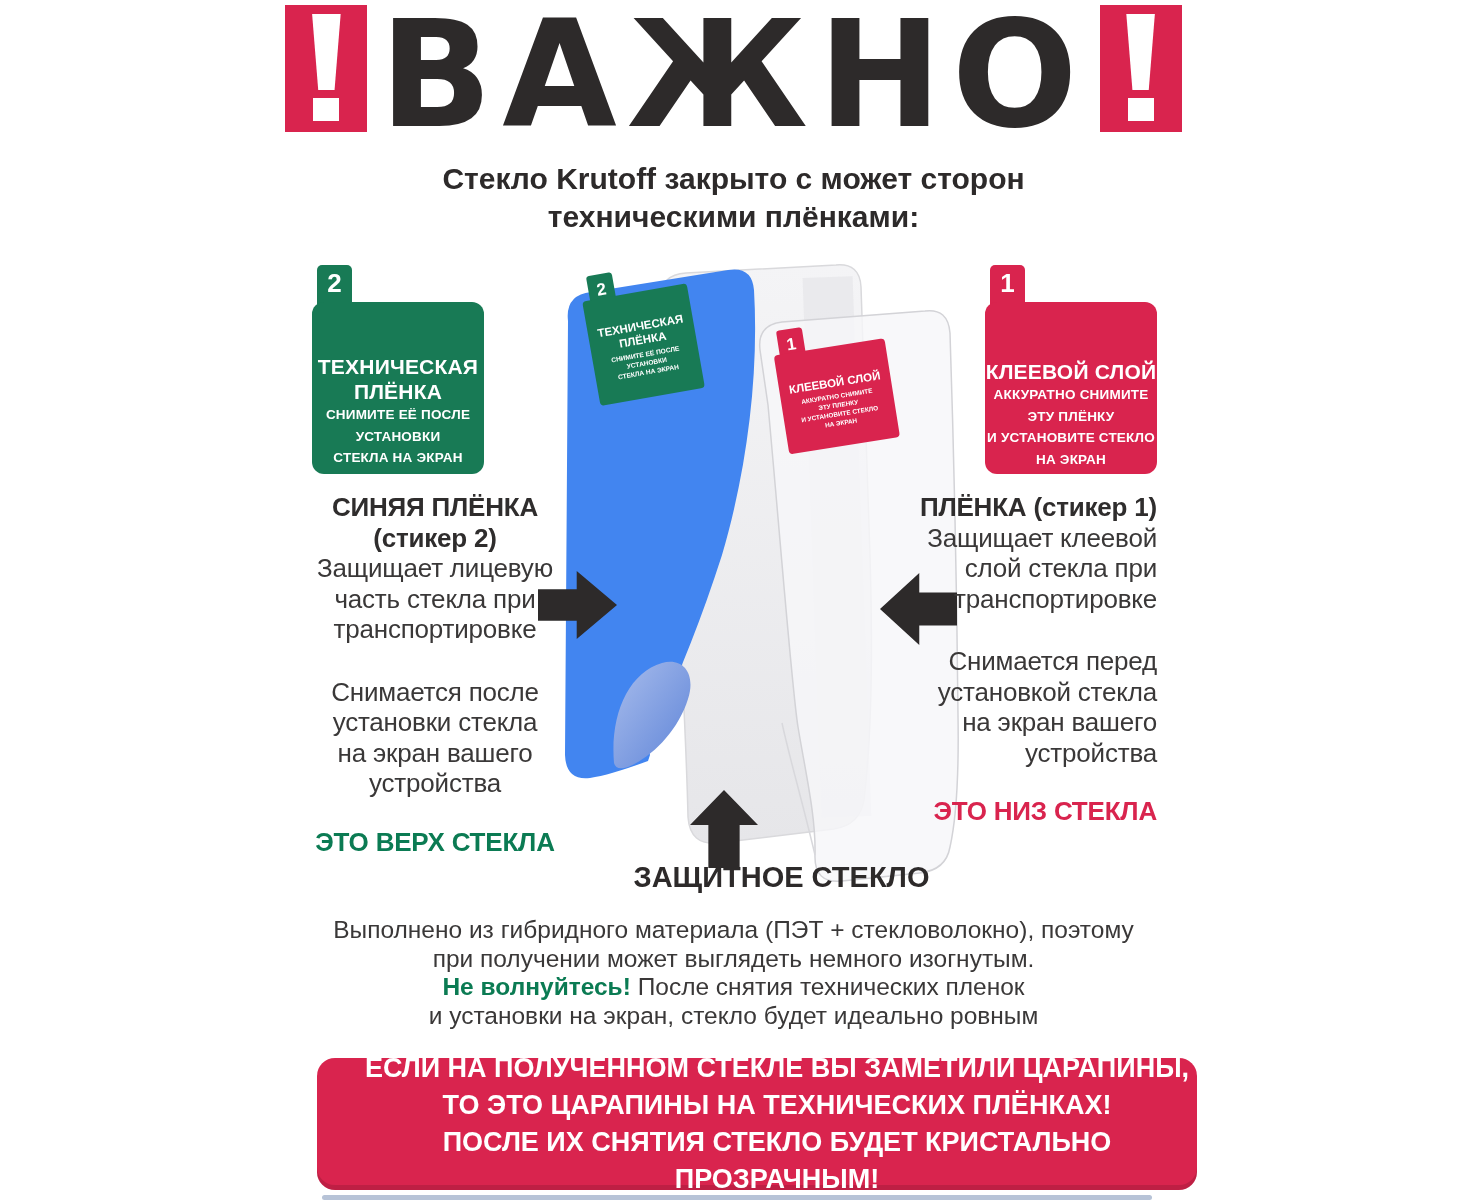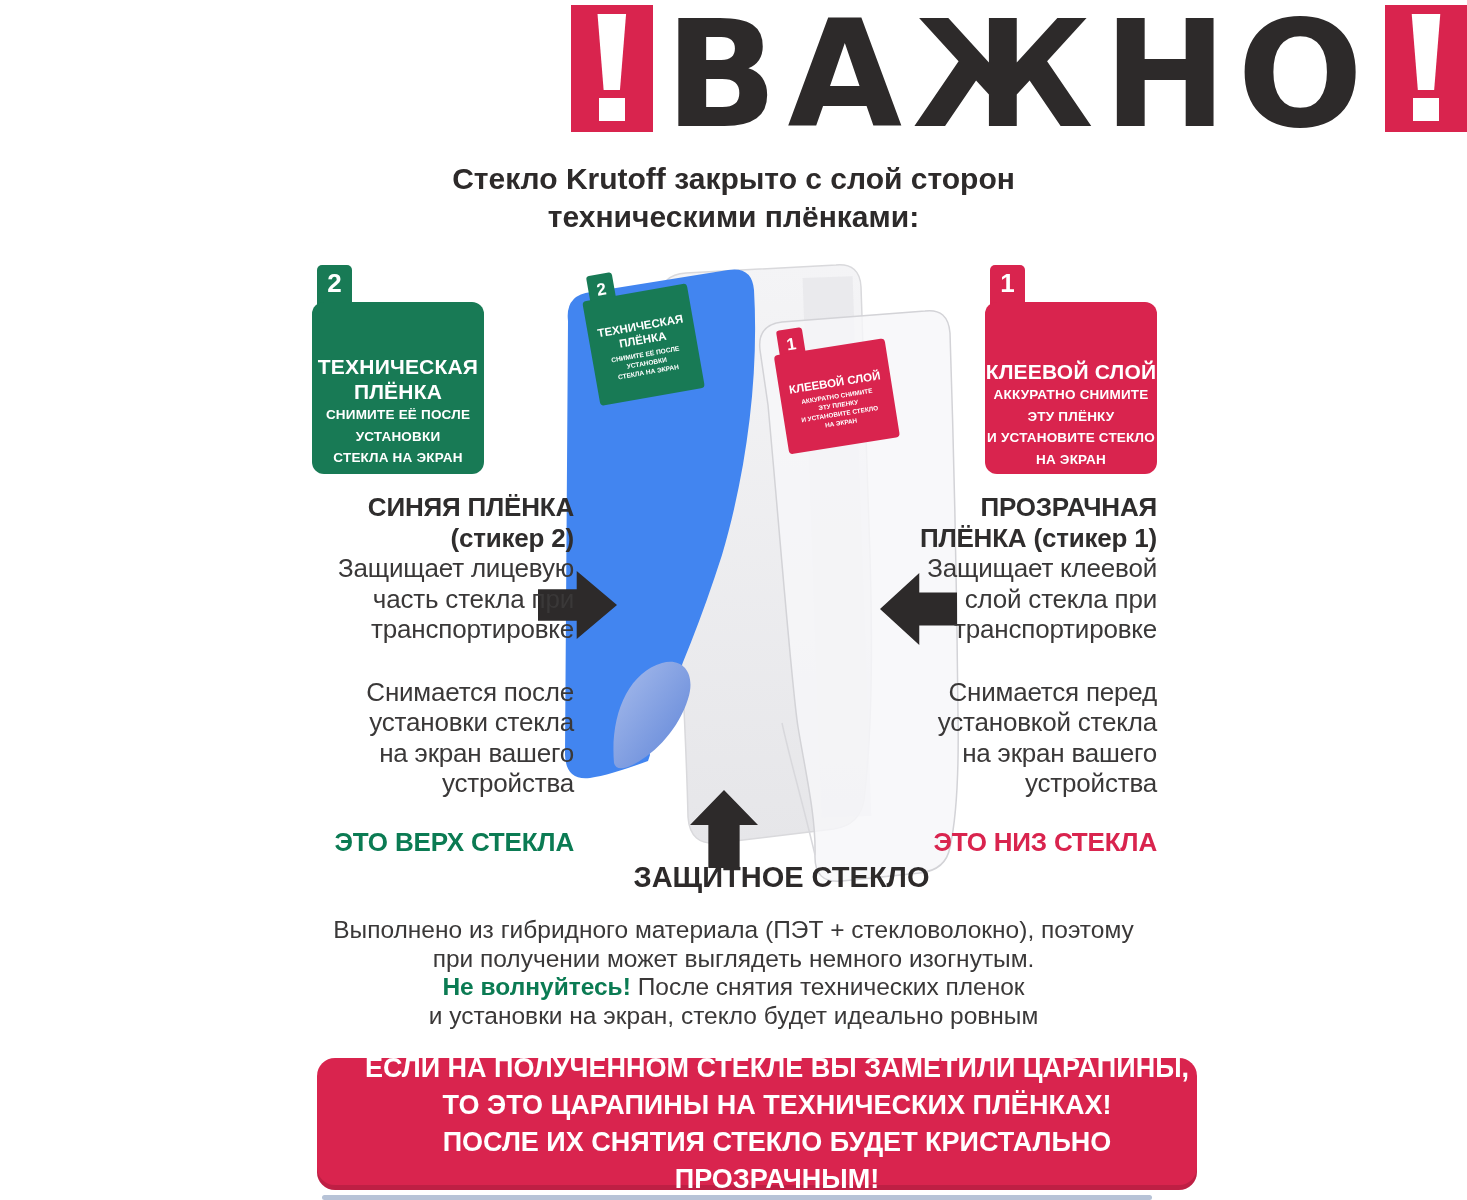--- a/index.html
+++ b/index.html
@@ -9,21 +9,21 @@
     --blue:#4285f0;
     --dark:#2d2a2a;
     --body:#3a3838;
   }
   html,body{margin:0;padding:0;background:#fff;}
   .page{
     position:relative;width:1467px;height:1200px;margin:0 auto;background:#ffffff;
     font-family:"Liberation Sans", sans-serif;overflow:hidden;
   }
   
-  .title-row{position:absolute;top:5px;left:0;width:100%;display:flex;justify-content:flex-end;align-items:flex-start;gap:12px;}
+  .title-row{position:absolute;top:5px;left:0;width:100%;display:flex;justify-content:center;align-items:flex-start;gap:12px;}
   .excl-box{width:82px;height:127px;background:var(--red);display:flex;flex-direction:column;align-items:center;padding-top:9px;box-sizing:border-box;}
   .excl-bar{width:34px;height:76px;background:#fff;clip-path:polygon(8% 0,92% 0,74% 100%,26% 100%);}
   .excl-dot{width:26px;height:23px;background:#fff;margin-top:8px;}
   .title-word{
     height:127px;display:flex;align-items:center;margin-top:6px;
     font-family:"DejaVu Sans","Liberation Sans",sans-serif;
     font-weight:bold;font-size:148px;line-height:1;color:var(--dark);letter-spacing:10px;
   }
   
   .subtitle{position:absolute;top:160px;left:0;width:100%;text-align:center;font-weight:bold;font-size:30px;line-height:38px;color:var(--dark);}
@@ -45,21 +45,21 @@
   
   .arrow{position:absolute;background:var(--dark);}
   .arrow-right{left:538px;top:571px;width:79px;height:68px;clip-path:polygon(0 27%,49% 27%,49% 0,100% 50%,49% 100%,49% 73%,0 73%);}
   .arrow-left{left:880px;top:573px;width:77px;height:72px;clip-path:polygon(100% 27%,51% 27%,51% 0,0 50%,51% 100%,51% 73%,100% 73%);}
   .arrow-up{left:690px;top:790px;width:68px;height:78px;clip-path:polygon(50% 0,100% 45%,73% 45%,73% 100%,27% 100%,27% 45%,0 45%);}
   
   .side-text{position:absolute;top:492px;width:250px;font-size:26px;line-height:30.5px;color:var(--body);letter-spacing:-0.2px;}
   .side-text .heading{font-weight:bold;color:#2f2d2d;}
   .side-text .spacer{height:32px;}
   .side-text .highlight{font-weight:bold;margin-top:28px;}
-  .left-text{left:324px;text-align:right;}
+  .left-text{left:310px;text-align:center;}
   .right-text{right:310px;text-align:right;}
   .hl-green{color:var(--green-text);}
   .hl-red{color:var(--red);}
   
   .glass-heading{position:absolute;top:861px;left:0;width:100%;text-align:center;font-weight:bold;font-size:29px;color:var(--dark);margin-left:48px;}
   .glass-par{position:absolute;top:916px;left:0;width:100%;text-align:center;font-size:24.5px;line-height:28.5px;color:var(--body);}
   .glass-par .warn{font-weight:bold;color:var(--green-text);}
   
   .banner{
     position:absolute;left:317px;top:1058px;width:840px;height:132px;background:var(--red);
@@ -80,21 +80,21 @@
       <div class="excl-dot"></div>
     </div>
     <div class="title-word">ВАЖНО</div>
     <div class="excl-box">
       <div class="excl-bar"></div>
       <div class="excl-dot"></div>
     </div>
   </div>
 
   <div class="subtitle">
-    <div>Стекло Krutoff закрыто с слой сторон</div>
+    <div>Стекло Krutoff закрыто с может сторон</div>
     <div>техническими плёнками:</div>
   </div>
 
   <div class="panel green panel-green">
     <div class="tab">2</div>
     <div class="box">
       <div class="big">ТЕХНИЧЕСКАЯ</div>
       <div class="big">ПЛЁНКА</div>
       <div class="small">СНИМИТЕ ЕЁ ПОСЛЕ</div>
       <div class="small">УСТАНОВКИ</div>
@@ -169,21 +169,20 @@
     <div>транспортировке</div>
     <div class="spacer"></div>
     <div>Снимается после</div>
     <div>установки стекла</div>
     <div>на экран вашего</div>
     <div>устройства</div>
     <div class="highlight hl-green">ЭТО ВЕРХ СТЕКЛА</div>
   </div>
 
   <div class="side-text right-text">
-    <div class="heading">ПРОЗРАЧНАЯ</div>
     <div class="heading">ПЛЁНКА (стикер 1)</div>
     <div>Защищает клеевой</div>
     <div>слой стекла при</div>
     <div>транспортировке</div>
     <div class="spacer"></div>
     <div>Снимается перед</div>
     <div>установкой стекла</div>
     <div>на экран вашего</div>
     <div>устройства</div>
     <div class="highlight hl-red">ЭТО НИЗ СТЕКЛА</div>

